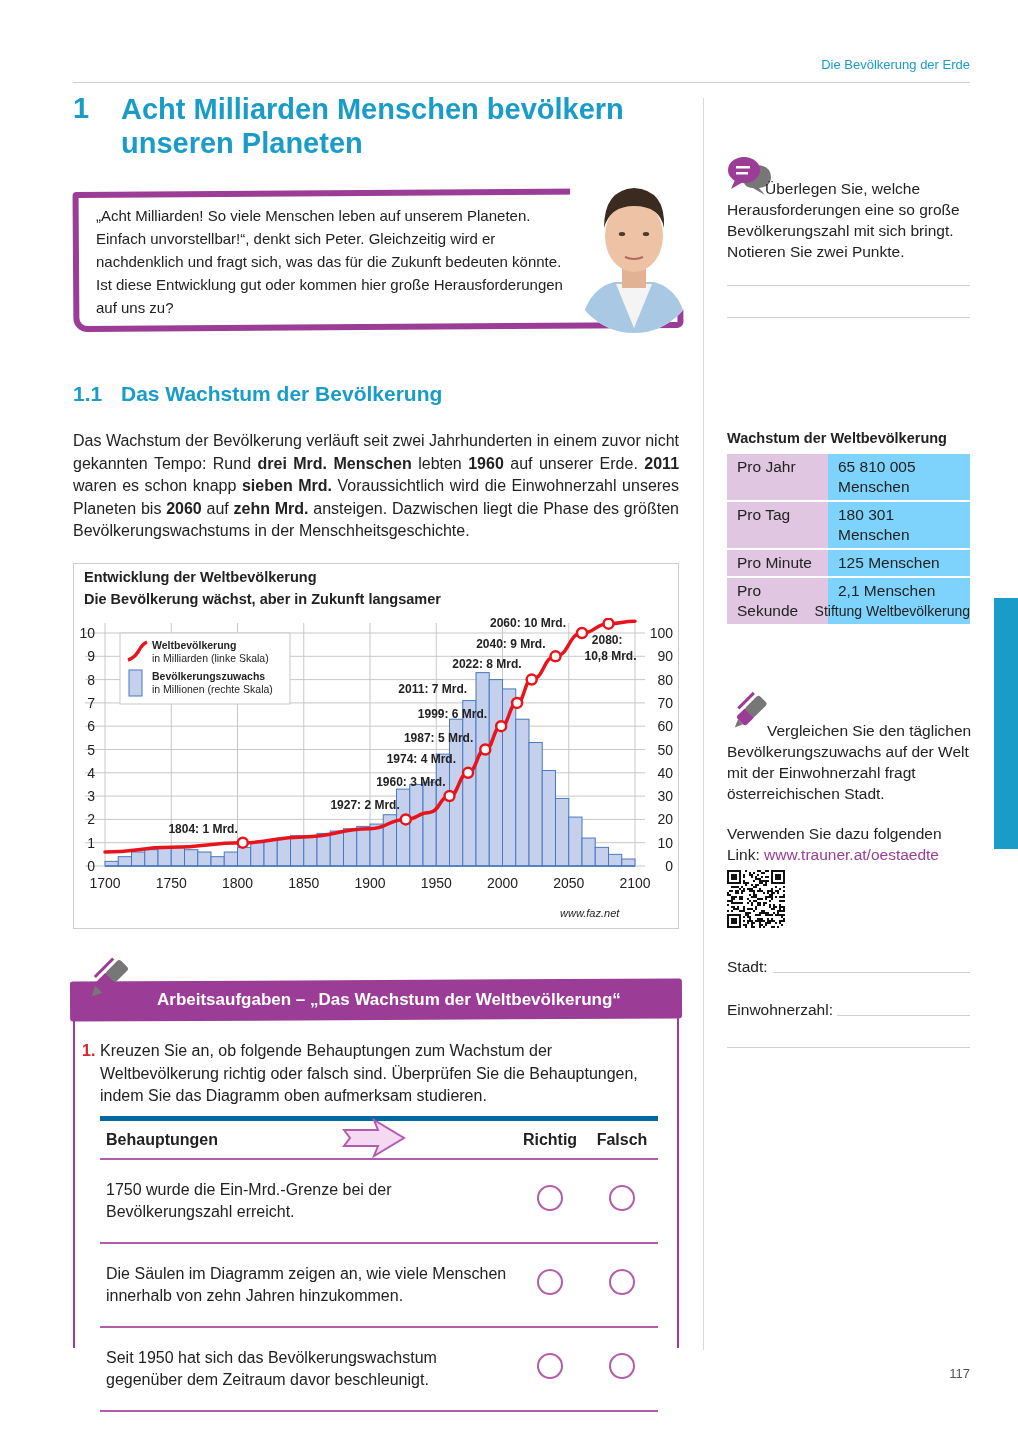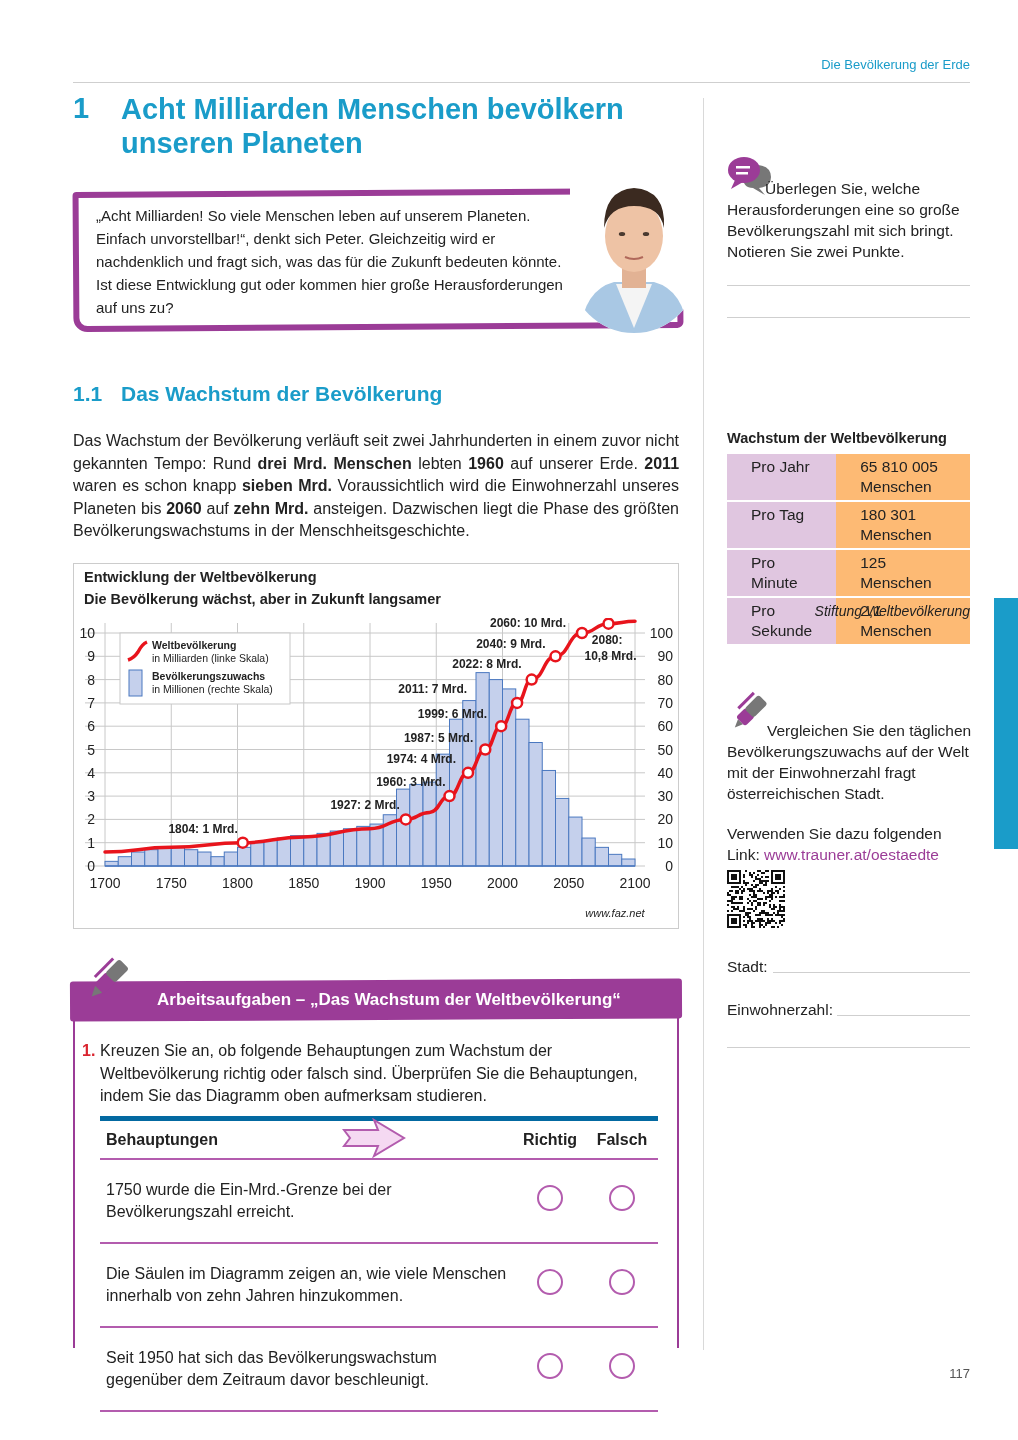--- a/index.html
+++ b/index.html
@@ -14,41 +14,41 @@
   .quote { left: 73px; top: 190px; width: 610px; height: 140px; border: 6px solid #9b3c97; border-radius: 4px 18px 6px 14px; transform: rotate(-0.4deg); }
   .quote-text { left: 96px; top: 204px; width: 470px; font-size: 15px; line-height: 23px; color: #222; }
   .avatar { left: 570px; top: 178px; width: 128px; height: 155px; border-radius: 0 0 64px 64px; overflow: hidden; }
   .h2num { left: 73px; top: 382px; font-size: 21px; font-weight: bold; color: #1a9cc9; }
   .h2 { left: 121px; top: 382px; font-size: 21px; font-weight: bold; color: #1a9cc9; }
   .body-text { left: 73px; top: 430px; width: 606px; font-size: 16px; line-height: 22.5px; text-align: justify; }
   .chartbox { left: 73px; top: 563px; width: 606px; height: 366px; border: 1px solid #ccc; }
   .chart-title { left: 84px; top: 569px; font-size: 14.5px; font-weight: bold; color: #222; }
   .chart-sub { left: 84px; top: 591px; font-size: 14.5px; font-weight: bold; color: #222; }
   .chart-svg { left: 76px; top: 618px; }
-  .chart-src { left: 560px; top: 907px; width: 110px; text-align: center; font-size: 11px; font-style: italic; color: #222; }
+  .chart-src { left: 560px; top: 907px; width: 110px; text-align: left; font-size: 11px; font-style: italic; color: #222; }
   .task-banner { left: 70px; top: 980px; width: 612px; height: 40px; background: #9b3c97; border-radius: 3px; transform: rotate(-0.3deg); }
   .task-title { left: 157px; top: 990px; font-size: 17px; font-weight: bold; color: #fff; }
   .task-box { left: 73px; top: 1018px; width: 606px; height: 330px; border-left: 2px solid #9b3c97; border-right: 2px solid #9b3c97; }
   .pen-icon { left: 80px; top: 953px; }
   .task-num { left: 82px; top: 1042px; font-size: 16px; font-weight: bold; color: #d9232e; }
   .task-text { left: 100px; top: 1040px; width: 570px; font-size: 16px; line-height: 22.5px; }
   .tbl { left: 100px; top: 1116px; width: 558px; border-collapse: collapse; font-size: 16px; }
   .tbl th { text-align: left; font-weight: bold; padding: 10px 6px 8px; border-top: 5px solid #0369a1; border-bottom: 2px solid #b35cae; height: 40px; }
   .tbl td { padding: 19px 6px; border-bottom: 2px solid #b35cae; line-height: 22px; height: 52px; vertical-align: middle; }
   .tbl .c { text-align: center; width: 72px; }
   .radio { display: inline-block; width: 26px; height: 26px; border: 2px solid #b35cae; border-radius: 50%; }
   .arrow { position: absolute; left: 342px; top: 1118px; }
   .side-text { font-size: 15.5px; line-height: 21px; color: #222; }
   .line { height: 1px; background: #cfcfcf; }
   .stat-title { left: 727px; top: 430px; font-size: 14.5px; font-weight: bold; }
   .stat-tbl { left: 727px; top: 452px; width: 243px; border-collapse: separate; border-spacing: 0 2px; font-size: 15.5px; }
-  .stat-tbl td { padding: 3px 24px; line-height: 20px; vertical-align: top; }
+  .stat-tbl td { padding: 3px 10px; line-height: 20px; vertical-align: top; }
   .stat-tbl td.k { background: #e0c6e0; width: 101px; }
-  .stat-tbl td.v { background: #fdba74; }
-  .stat-src { left: 727px; top: 603px; width: 243px; text-align: right; font-size: 14px; font-style: italic; }
+  .stat-tbl td.v { background: #7dd3fc; }
+  .stat-src { left: 727px; top: 603px; width: 243px; text-align: right; font-size: 14px; }
   .tab-marker { left: 994px; top: 598px; width: 24px; height: 251px; background: #1a9cc9; }
   .link { color: #9b3c97; }
   .pagenum { left: 930px; top: 1366px; width: 40px; text-align: right; font-size: 13px; color: #555; }
 </style>
 </head>
 <body>
 
 <div class="abs runhead">Die Bevölkerung der Erde</div>
 <div class="abs headrule"></div>
 <div class="abs vrule"></div>

